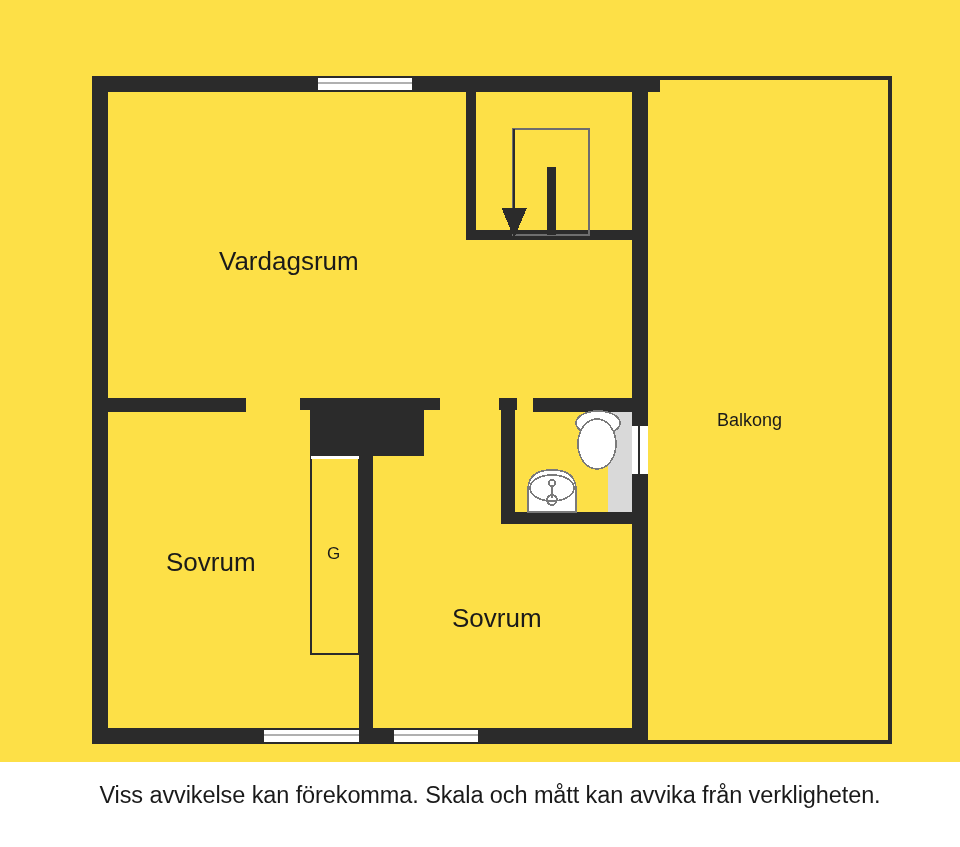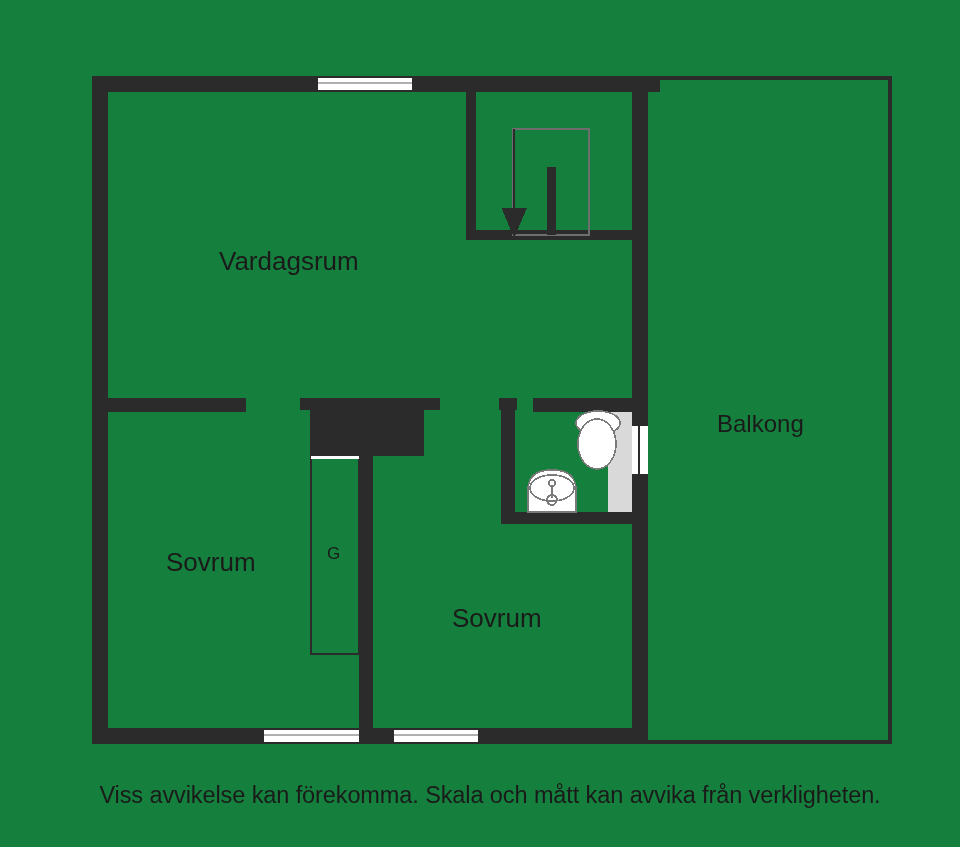--- a/index.html
+++ b/index.html
@@ -10,22 +10,22 @@
   body {
     width: 960px;
     height: 847px;
     font-family: "Liberation Sans", sans-serif;
     color: #1a1a1a;
     overflow: hidden;
   }
   #floorplan-page {
     position: relative;
     width: 960px;
-    height: 847px;
-    background: #15803d;
+    height: 762px;
+    background: #fde047;
   }
   #plan-canvas {
     position: absolute;
     left: 0;
     top: 0;
     width: 960px;
     height: 780px;
   }
   .room-label {
     position: absolute;
@@ -35,21 +35,21 @@
     font-weight: 400;
   }
   #label-vardagsrum {
     left: 219px;
     top: 246px;
     font-size: 26px;
   }
   #label-balkong {
     left: 717px;
     top: 410px;
-    font-size: 24px;
+    font-size: 18px;
   }
   #label-sovrum-left {
     left: 166px;
     top: 547px;
     font-size: 26px;
   }
   #label-sovrum-right {
     left: 452px;
     top: 603px;
     font-size: 26px;

